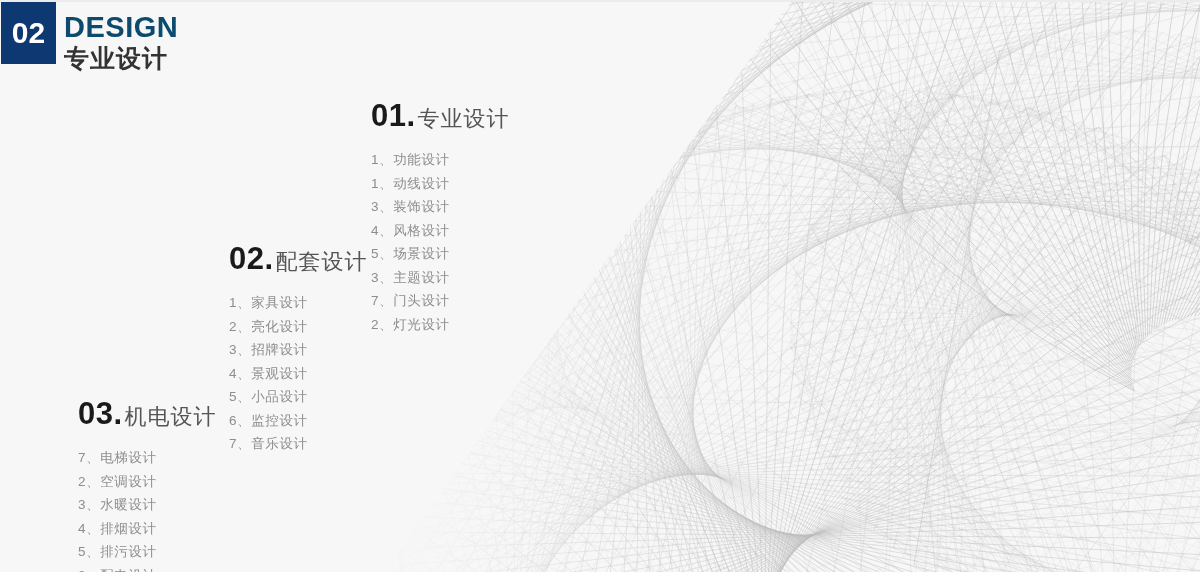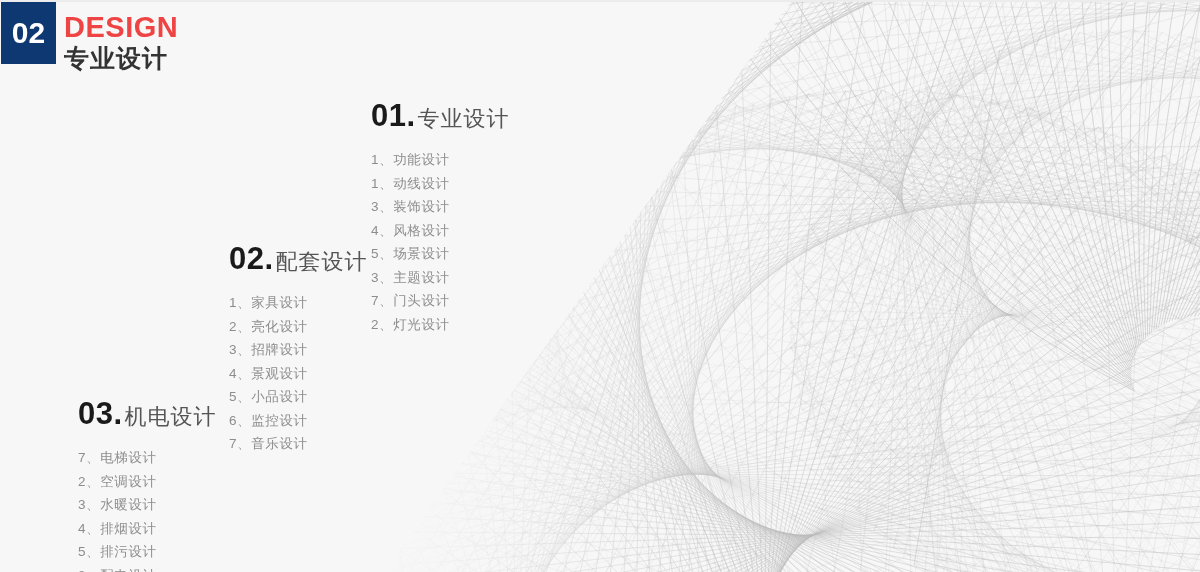--- a/index.html
+++ b/index.html
@@ -85,21 +85,21 @@
   }
 
   #header-text {
     position: absolute;
     left: 64px; top: 13px;
     z-index: 20;
   }
   #header-en {
     font-size: 29px;
     font-weight: bold;
-    color: #ef4444;
+    color: #0c4a6e;
     letter-spacing: 0.5px;
     line-height: 1.0;
     margin: 0;
   }
   #header-cn {
     font-size: 25px;
     font-weight: bold;
     color: #333333;
     letter-spacing: 1px;
     line-height: 1.12;

